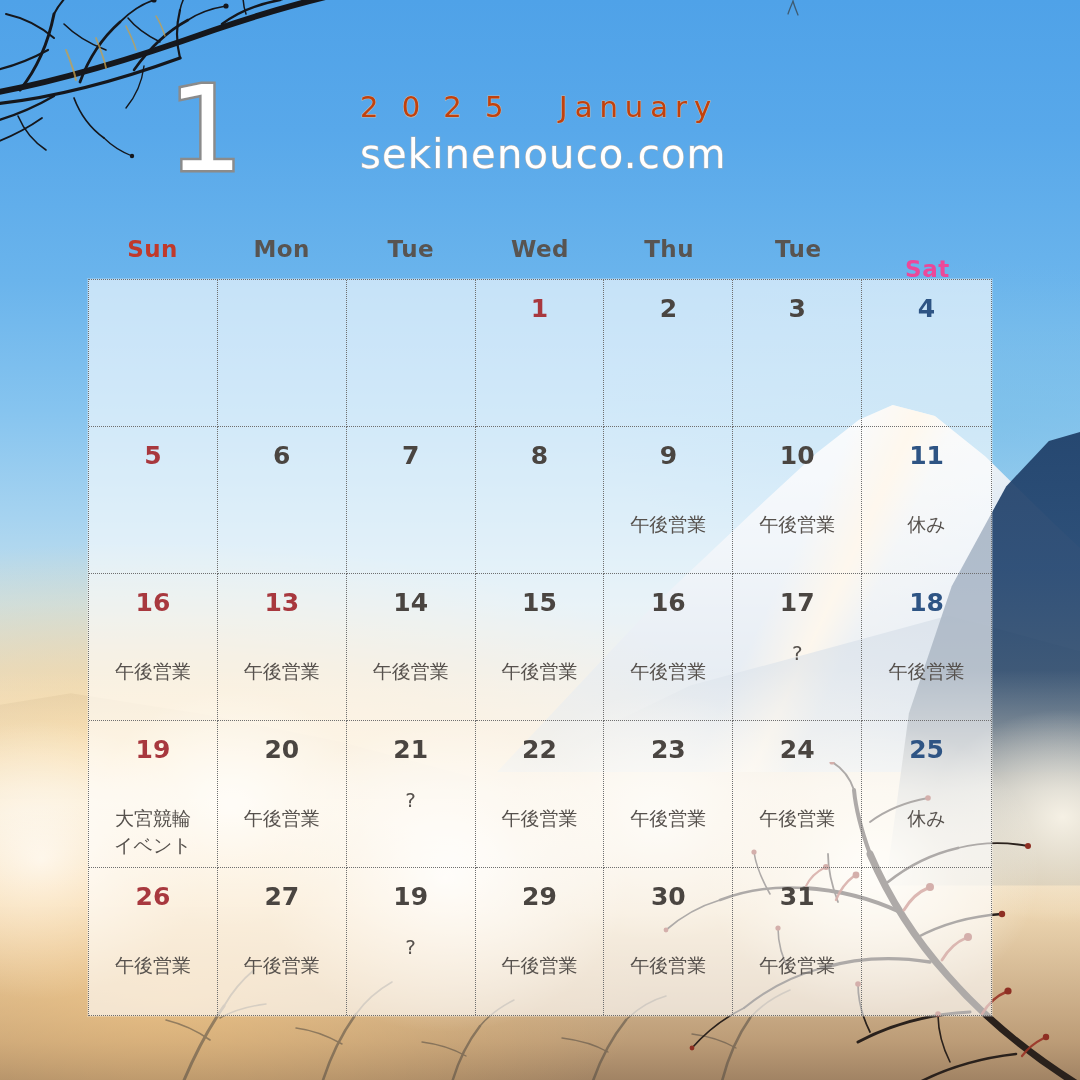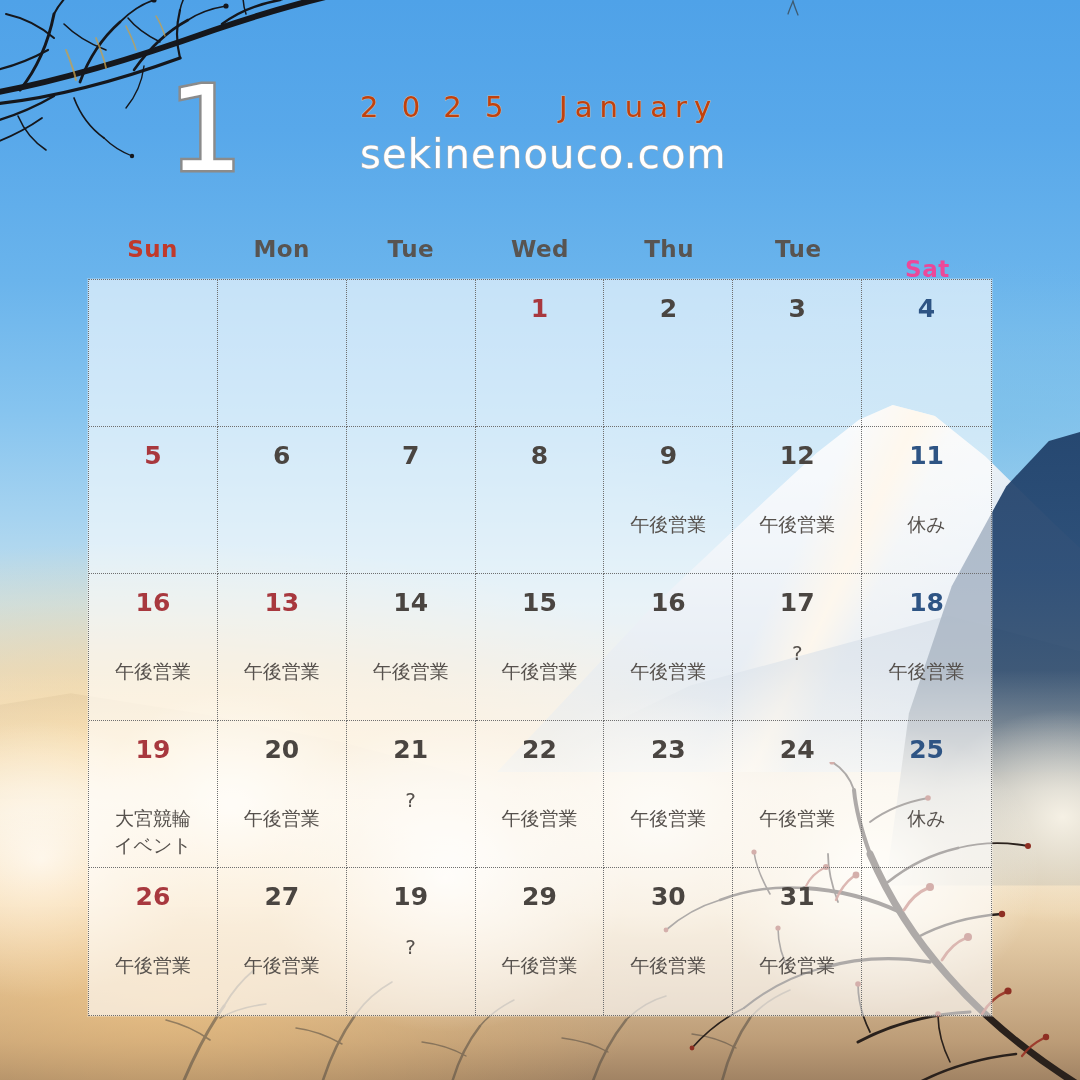--- a/index.html
+++ b/index.html
@@ -494,21 +494,21 @@
         <div class="daynum">7</div>
       </div>
       <div class="cell">
         <div class="daynum">8</div>
       </div>
       <div class="cell">
         <div class="daynum">9</div>
         <div class="note">午後営業</div>
       </div>
       <div class="cell">
-        <div class="daynum">12</div>
+        <div class="daynum">10</div>
         <div class="note">午後営業</div>
       </div>
       <div class="cell">
         <div class="daynum blue">11</div>
         <div class="note">休み</div>
       </div>
       <div class="cell">
         <div class="daynum red">16</div>
         <div class="note">午後営業</div>
       </div>

